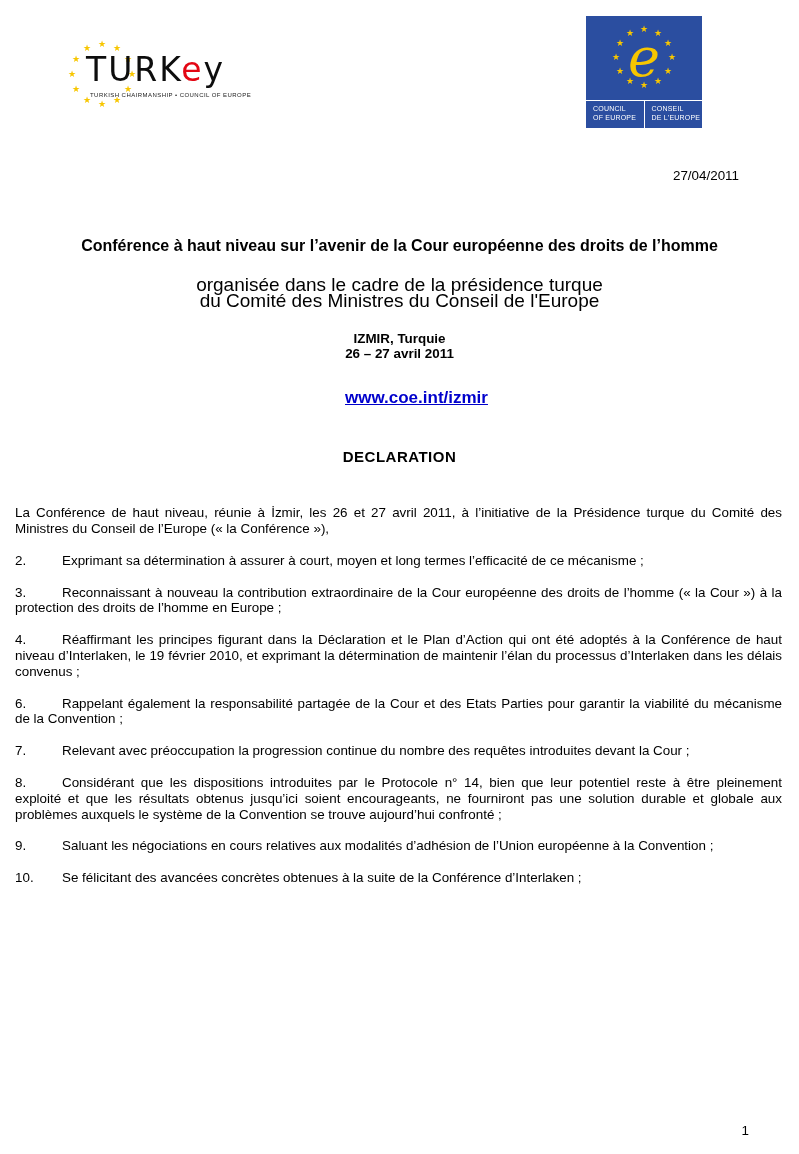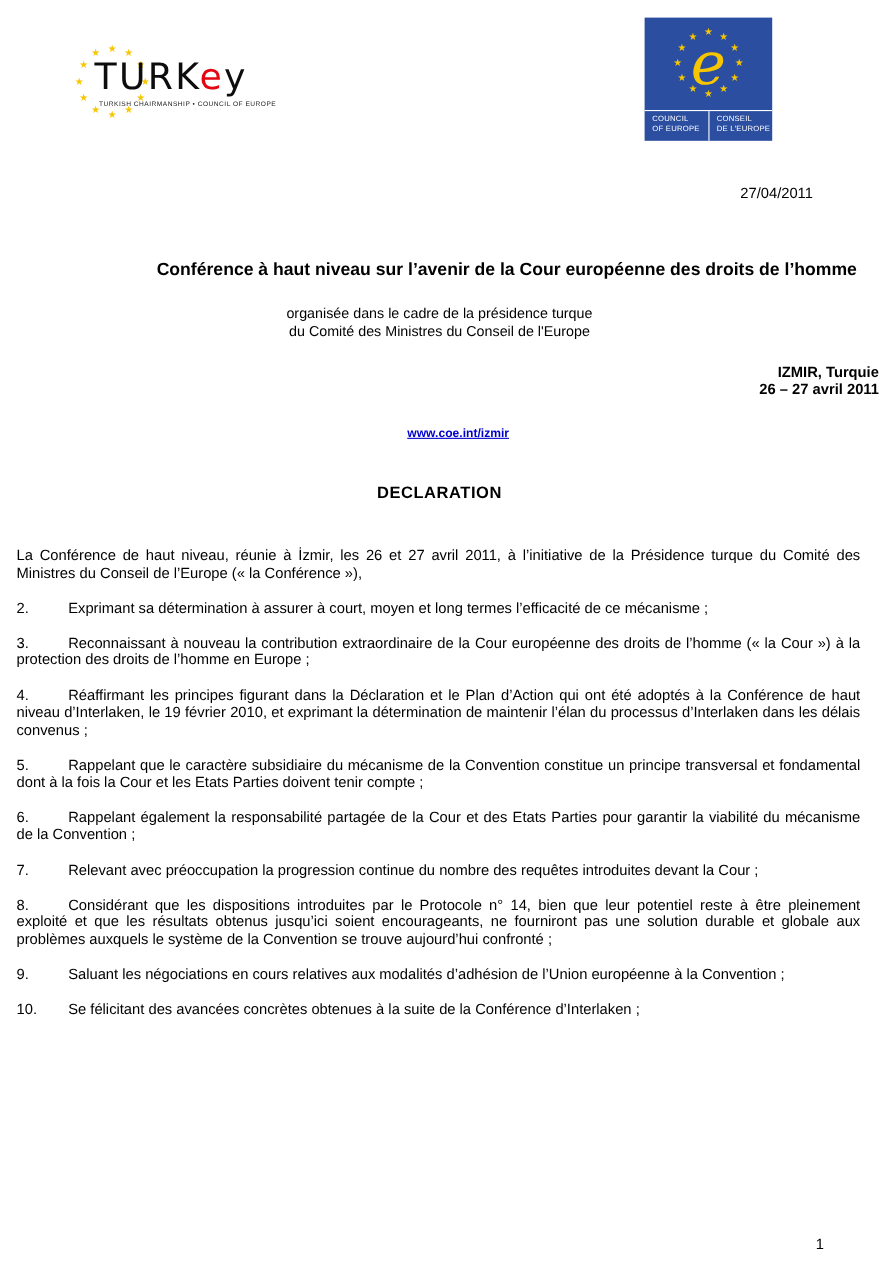--- a/index.html
+++ b/index.html
@@ -47,24 +47,24 @@
 
   svg text.star { fill: var(--star_gold); }
   svg text.coe-e {
     fill: var(--star_gold);
     font-family: "DejaVu Serif", serif;
     font-style: italic;
   }
 
   
   .date-line { margin-top: 36px; text-align: right; padding-right: 60px; font-size: 13.4px; }
-  .title { margin-top: 54px; text-align: right; font-weight: bold; font-size: 16px; padding: 0 20px; }
-  .subtitle { margin-top: 22px; text-align: center; font-size: 13px; line-height: 15.8px; }
-  .place { margin-top: 22px; text-align: right; font-weight: bold; font-size: 13.4px; line-height: 15.8px; }
-  .link-line { margin-top: 26px; text-align: center; font-size: 11px; padding-left: 34px; }
+  .title { margin-top: 54px; text-align: center; font-weight: bold; font-size: 16px; padding: 0 20px; }
+  .subtitle { margin-top: 22px; text-align: center; font-size: 19px; line-height: 15.8px; }
+  .place { margin-top: 22px; text-align: center; font-weight: bold; font-size: 13.4px; line-height: 15.8px; }
+  .link-line { margin-top: 26px; text-align: center; font-size: 17px; padding-left: 34px; }
   .link-line a { color: var(--link_blue); font-weight: bold; text-decoration: underline; }
   .doc-title { margin-top: 40px; text-align: center; font-weight: bold; font-size: 15px; letter-spacing: 0.5px; }
 
   
   .content {
     margin: 40px 17px 0 15px;
     font-size: 13.4px; line-height: 15.8px;
     text-align: justify;
   }
   .content p { margin: 0; }
@@ -144,21 +144,20 @@
   </div>
 
   <div class="doc-title">DECLARATION</div>
 
   <div class="content">
     <p>La Conférence de haut niveau, réunie à İzmir, les 26 et 27 avril 2011, à l’initiative de la Présidence turque du Comité des Ministres du Conseil de l’Europe (« la Conférence »),</p>
 
     <p><span class="num">2.</span><span>Exprimant sa détermination à assurer à court, moyen et long termes l’efficacité de ce mécanisme ;</span></p>
     <p><span class="num">3.</span><span>Reconnaissant à nouveau la contribution extraordinaire de la Cour européenne des droits de l’homme (« la Cour ») à la protection des droits de l’homme en Europe ;</span></p>
     <p><span class="num">4.</span><span>Réaffirmant les principes figurant dans la Déclaration et le Plan d’Action qui ont été adoptés à la Conférence de haut niveau d’Interlaken, le 19 février 2010, et exprimant la détermination de maintenir l’élan du processus d’Interlaken dans les délais convenus ;</span></p>
-    <p><span class="num">5.</span><span>Rappelant que le caractère subsidiaire du mécanisme de la Convention constitue un principe transversal et fondamental dont à la fois la Cour et les Etats Parties doivent tenir compte ;</span></p>
     <p><span class="num">6.</span><span>Rappelant également la responsabilité partagée de la Cour et des Etats Parties pour garantir la viabilité du mécanisme de la Convention ;</span></p>
     <p><span class="num">7.</span><span>Relevant avec préoccupation la progression continue du nombre des requêtes introduites devant la Cour ;</span></p>
     <p><span class="num">8.</span><span>Considérant que les dispositions introduites par le Protocole n° 14, bien que leur potentiel reste à être pleinement exploité et que les résultats obtenus jusqu’ici soient encourageants, ne fourniront pas une solution durable et globale aux problèmes auxquels le système de la Convention se trouve aujourd’hui confronté ;</span></p>
     <p><span class="num">9.</span><span>Saluant les négociations en cours relatives aux modalités d’adhésion de l’Union européenne à la Convention ;</span></p>
     <p><span class="num">10.</span><span>Se félicitant des avancées concrètes obtenues à la suite de la Conférence d’Interlaken ;</span></p>
   </div>
 
   <div class="page-number">1</div>
 
 </div>

